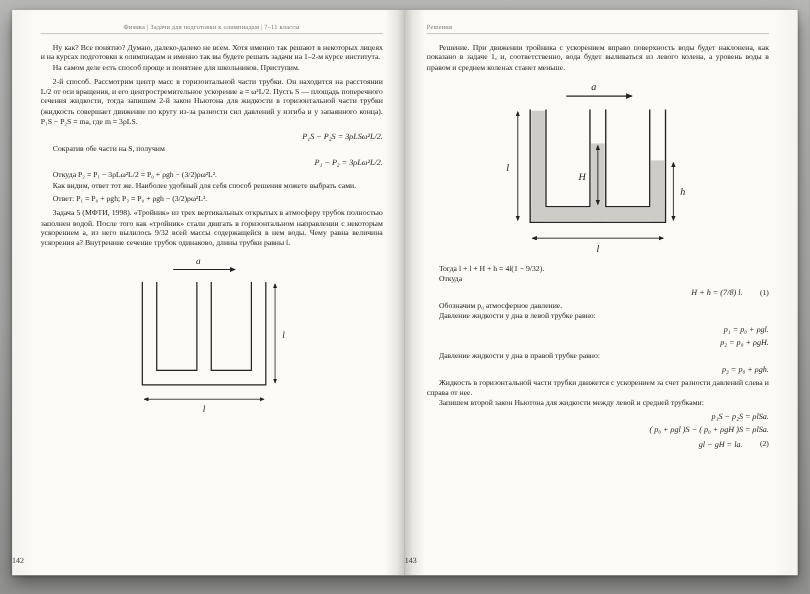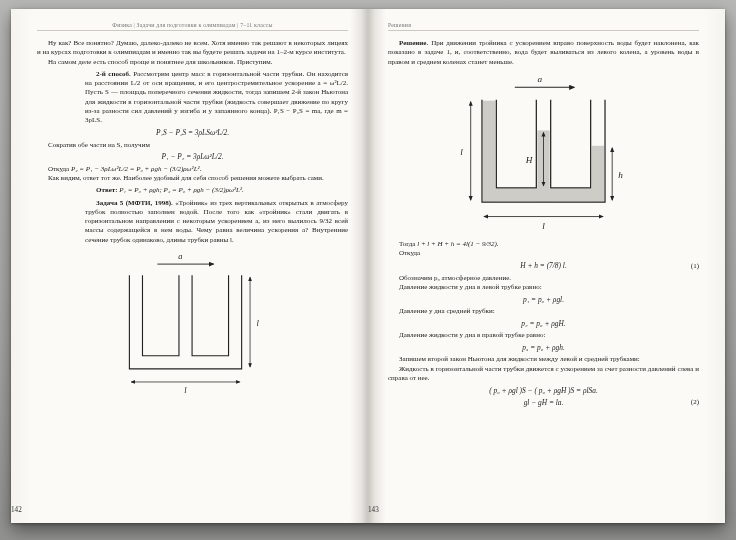--- a/index.html
+++ b/index.html
@@ -12,25 +12,25 @@
   .page{width:357px;height:514px;background:#fbfaf6;position:relative;box-sizing:border-box;}
   .page.left{padding:13px 20px 8px 26px;background:linear-gradient(90deg,#f4f3ee 0%,#fbfaf6 6%,#fbfaf6 100%);}
   .page.right{padding:13px 26px 8px 20px;background:linear-gradient(270deg,#f4f3ee 0%,#fbfaf6 6%,#fbfaf6 100%);}
   .gutter{position:absolute;left:50%;top:0;bottom:0;width:36px;transform:translateX(-50%);pointer-events:none;
         background:linear-gradient(90deg,rgba(0,0,0,0) 0%,rgba(60,50,40,.10) 30%,rgba(60,50,40,.26) 50%,rgba(60,50,40,.10) 70%,rgba(0,0,0,0) 100%);}
   .pheader{font-size:5.8px;color:#777;letter-spacing:.2px;border-bottom:1px solid #ccc9c2;
            padding-bottom:2px;margin-bottom:8px;white-space:nowrap;overflow:hidden;}
   .pheader.c{text-align:center;}
   .pbody{font-size:7px;line-height:1.33;color:#1c1c1c;text-align:justify;}
   p{margin:0;text-indent:11px;}
-  p.sp{margin-top:3px;margin-left:48px;}
-  .lead{font-weight:bold;}
-  .it{font-style:italic;}
+  p.sp{margin-top:3px;}
+  .lead{font-weight:normal;}
+  .it{}
   .eqrow{display:flex;align-items:center;margin:2.5px 0;}
-  .eqrow .eq{flex:1;text-align:center;font-style:italic;font-size:7.4px;}
+  .eqrow .eq{flex:1;text-align:right;font-style:italic;font-size:7.4px;}
   .eqrow .num{width:24px;text-align:right;font-style:normal;font-size:7px;}
   .figure{text-align:center;margin:6px 0 2px;}
   svg text{font-family:"Liberation Serif","DejaVu Serif",serif;fill:#1c1c1c;}
   .pagenum{position:absolute;bottom:9px;left:0;right:0;text-align:left;font-size:7.2px;color:#333;}
 </style>
 </head>
 <body>
 
 <div class="scene">
   <div class="book">
@@ -108,30 +108,32 @@
         <div class="eqrow">
             <span class="num"></span>
             <span class="eq">H + h = (7/8) l.</span>
             <span class="num">(1)</span>
           </div>
         <p>Обозначим p₀ атмосферное давление.</p>
         <p>Давление жидкости у дна в левой трубке равно:</p>
         <div class="eqrow">
             <span class="eq">p₁ = p₀ + ρgl.</span>
           </div>
-        <p>Давление у дна средней трубки:</p>
         <div class="eqrow">
             <span class="eq">p₂ = p₀ + ρgH.</span>
           </div>
         <p>Давление жидкости у дна в правой трубке равно:</p>
         <div class="eqrow">
             <span class="eq">p₃ = p₀ + ρgh.</span>
           </div>
+        <p>Жидкость в горизонтальной части трубки движется с ускорением за счет разности давлений слева и справа от нее.</p>
         <p>Запишем второй закон Ньютона для жидкости между левой и средней трубками:</p>
-        <p>Жидкость в горизонтальной части трубки движется с ускорением за счет разности давлений слева и справа от нее.</p>
+        <div class="eqrow">
+            <span class="eq">p₁S − p₂S = ρlSa.</span>
+          </div>
         <div class="eqrow">
             <span class="eq">( p₀ + ρgl )S − ( p₀ + ρgH )S = ρlSa.</span>
           </div>
         <div class="eqrow">
             <span class="num"></span>
             <span class="eq">gl − gH = la.</span>
             <span class="num">(2)</span>
           </div>
       </div>
       <div class="pagenum">143</div>

